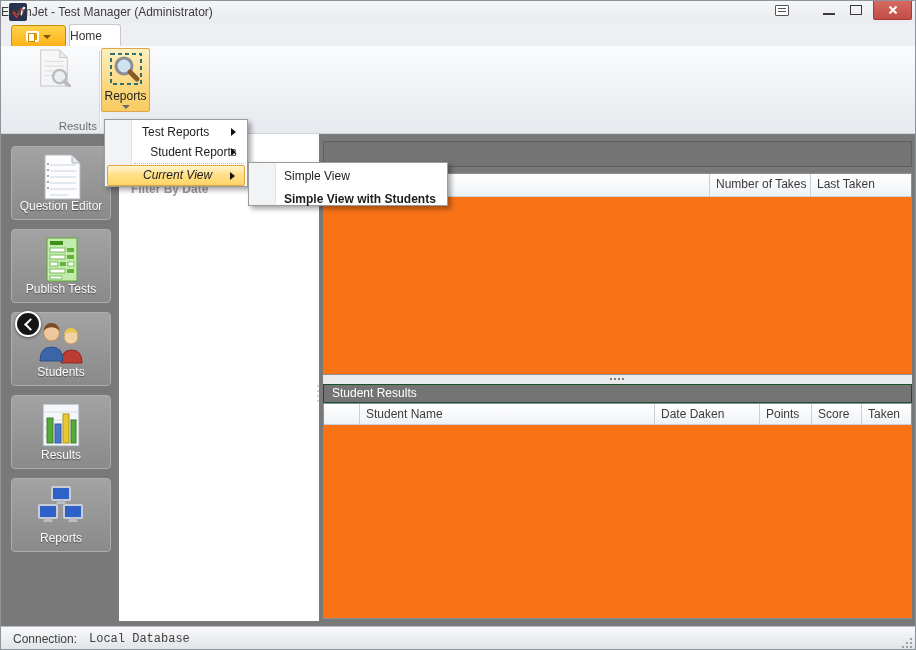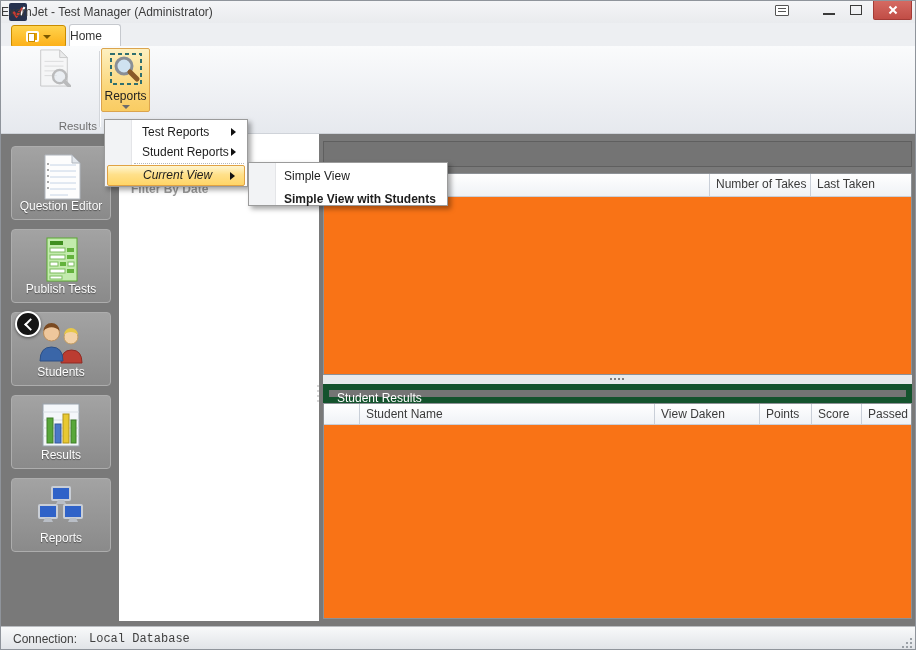--- a/index.html
+++ b/index.html
@@ -78,21 +78,21 @@
   .vsplit-dots i{display:block;width:2px;height:2px;background:#d6d6d6;margin:0 0 3px 0;}
   
   .top-darkbar{left:322px;top:140px;width:589px;height:26px;background:#747474;border:1px solid #5f5f5f;box-sizing:border-box;}
   .grid-panel{background:#f97316;border:1px solid #8d9196;box-sizing:border-box;}
   .grid-head{position:absolute;left:0;top:0;right:0;height:22px;
      background:linear-gradient(#ffffff,#eff2f6);border-bottom:1px solid #c9cfd8;display:flex;}
   .gh-cell{border-right:1px solid #c9cfd8;box-sizing:border-box;padding:3px 0 0 6px;color:#3b3b3b;overflow:hidden;white-space:nowrap;}
   .hsplit{left:322px;top:374px;width:589px;height:9px;background:#e8eaec;}
   .hsplit-dots{position:absolute;left:50%;top:3px;transform:translateX(-50%);width:16px;height:2px;}
   .hsplit-dots i{float:left;width:2px;height:2px;background:#7e7e7e;margin-right:2px;}
-  .sr-bar{left:322px;top:383px;width:589px;height:19px;background:#747474;border:6px solid #14532d;box-sizing:border-box;
+  .sr-bar{left:322px;top:383px;width:589px;height:19px;background:#747474;border:1px solid #14532d;box-sizing:border-box;
      color:#fff;padding-left:8px;line-height:17px;}
   
   .statusbar{left:0;top:625px;width:100%;height:25px;background:linear-gradient(#f8f9fa,#dfe2e6);
      border-top:1px solid #babdc1;box-sizing:border-box;line-height:24px;color:#3f3f3f;}
   .status-label{position:absolute;left:12px;}
   .status-value{position:absolute;left:88px;font-family:Liberation Mono, monospace;}
   .grip{position:absolute;right:3px;bottom:3px;width:10px;height:10px;}
   .grip i{position:absolute;width:2px;height:2px;background:#9aa0a6;}
   
   .menu{background:#fff;border:1px solid #9b9b9b;box-shadow:3px 3px 5px rgba(0,0,0,.35);z-index:50;box-sizing:border-box;}
@@ -326,24 +326,24 @@
       </div>
   </div>
 
   <div class="abs sr-bar">
     <span>Student Results</span>
   </div>
   <div class="abs grid-panel" style="left:322px;top:402px;width:589px;height:216px;">
     <div class="grid-head" style="height:20px;">
       <div class="gh-cell" style="width:36px;"></div>
       <div class="gh-cell" style="width:295px;">Student Name</div>
-      <div class="gh-cell" style="width:105px;">View Daken</div>
+      <div class="gh-cell" style="width:105px;">Date Daken</div>
       <div class="gh-cell" style="width:52px;">Points</div>
       <div class="gh-cell" style="width:50px;">Score</div>
-      <div class="gh-cell" style="flex:1;border-right:none;">Passed</div>
+      <div class="gh-cell" style="flex:1;border-right:none;">Taken</div>
     </div>
   </div>
 
   <div class="abs statusbar">
     <span class="status-label">Connection:</span>
     <span class="status-value">Local Database</span>
     <div class="grip">
       <i style="right:0;bottom:0;position:absolute;"></i>
       <i style="right:4px;bottom:0;position:absolute;"></i>
       <i style="right:0;bottom:4px;position:absolute;"></i>
@@ -352,21 +352,21 @@
       <i style="right:4px;bottom:4px;position:absolute;"></i>
     </div>
   </div>
 
   <div class="abs menu mainmenu">
     <div class="menu-gutter"></div>
     <div class="mitem" style="top:2px;">
       <span>Test Reports</span>
       <span class="arrow"></span>
     </div>
-    <div class="mitem" style="top:22px;">
+    <div class="mitem" style="top:22px;text-align:center;">
       <span>Student Reports</span>
       <span class="arrow"></span>
     </div>
     <div class="msep" style="top:43px;"></div>
     <div class="mitem hl" style="top:45px;height:21px;">
       <span>Current View</span>
       <span class="arrow"></span>
     </div>
   </div>
 

